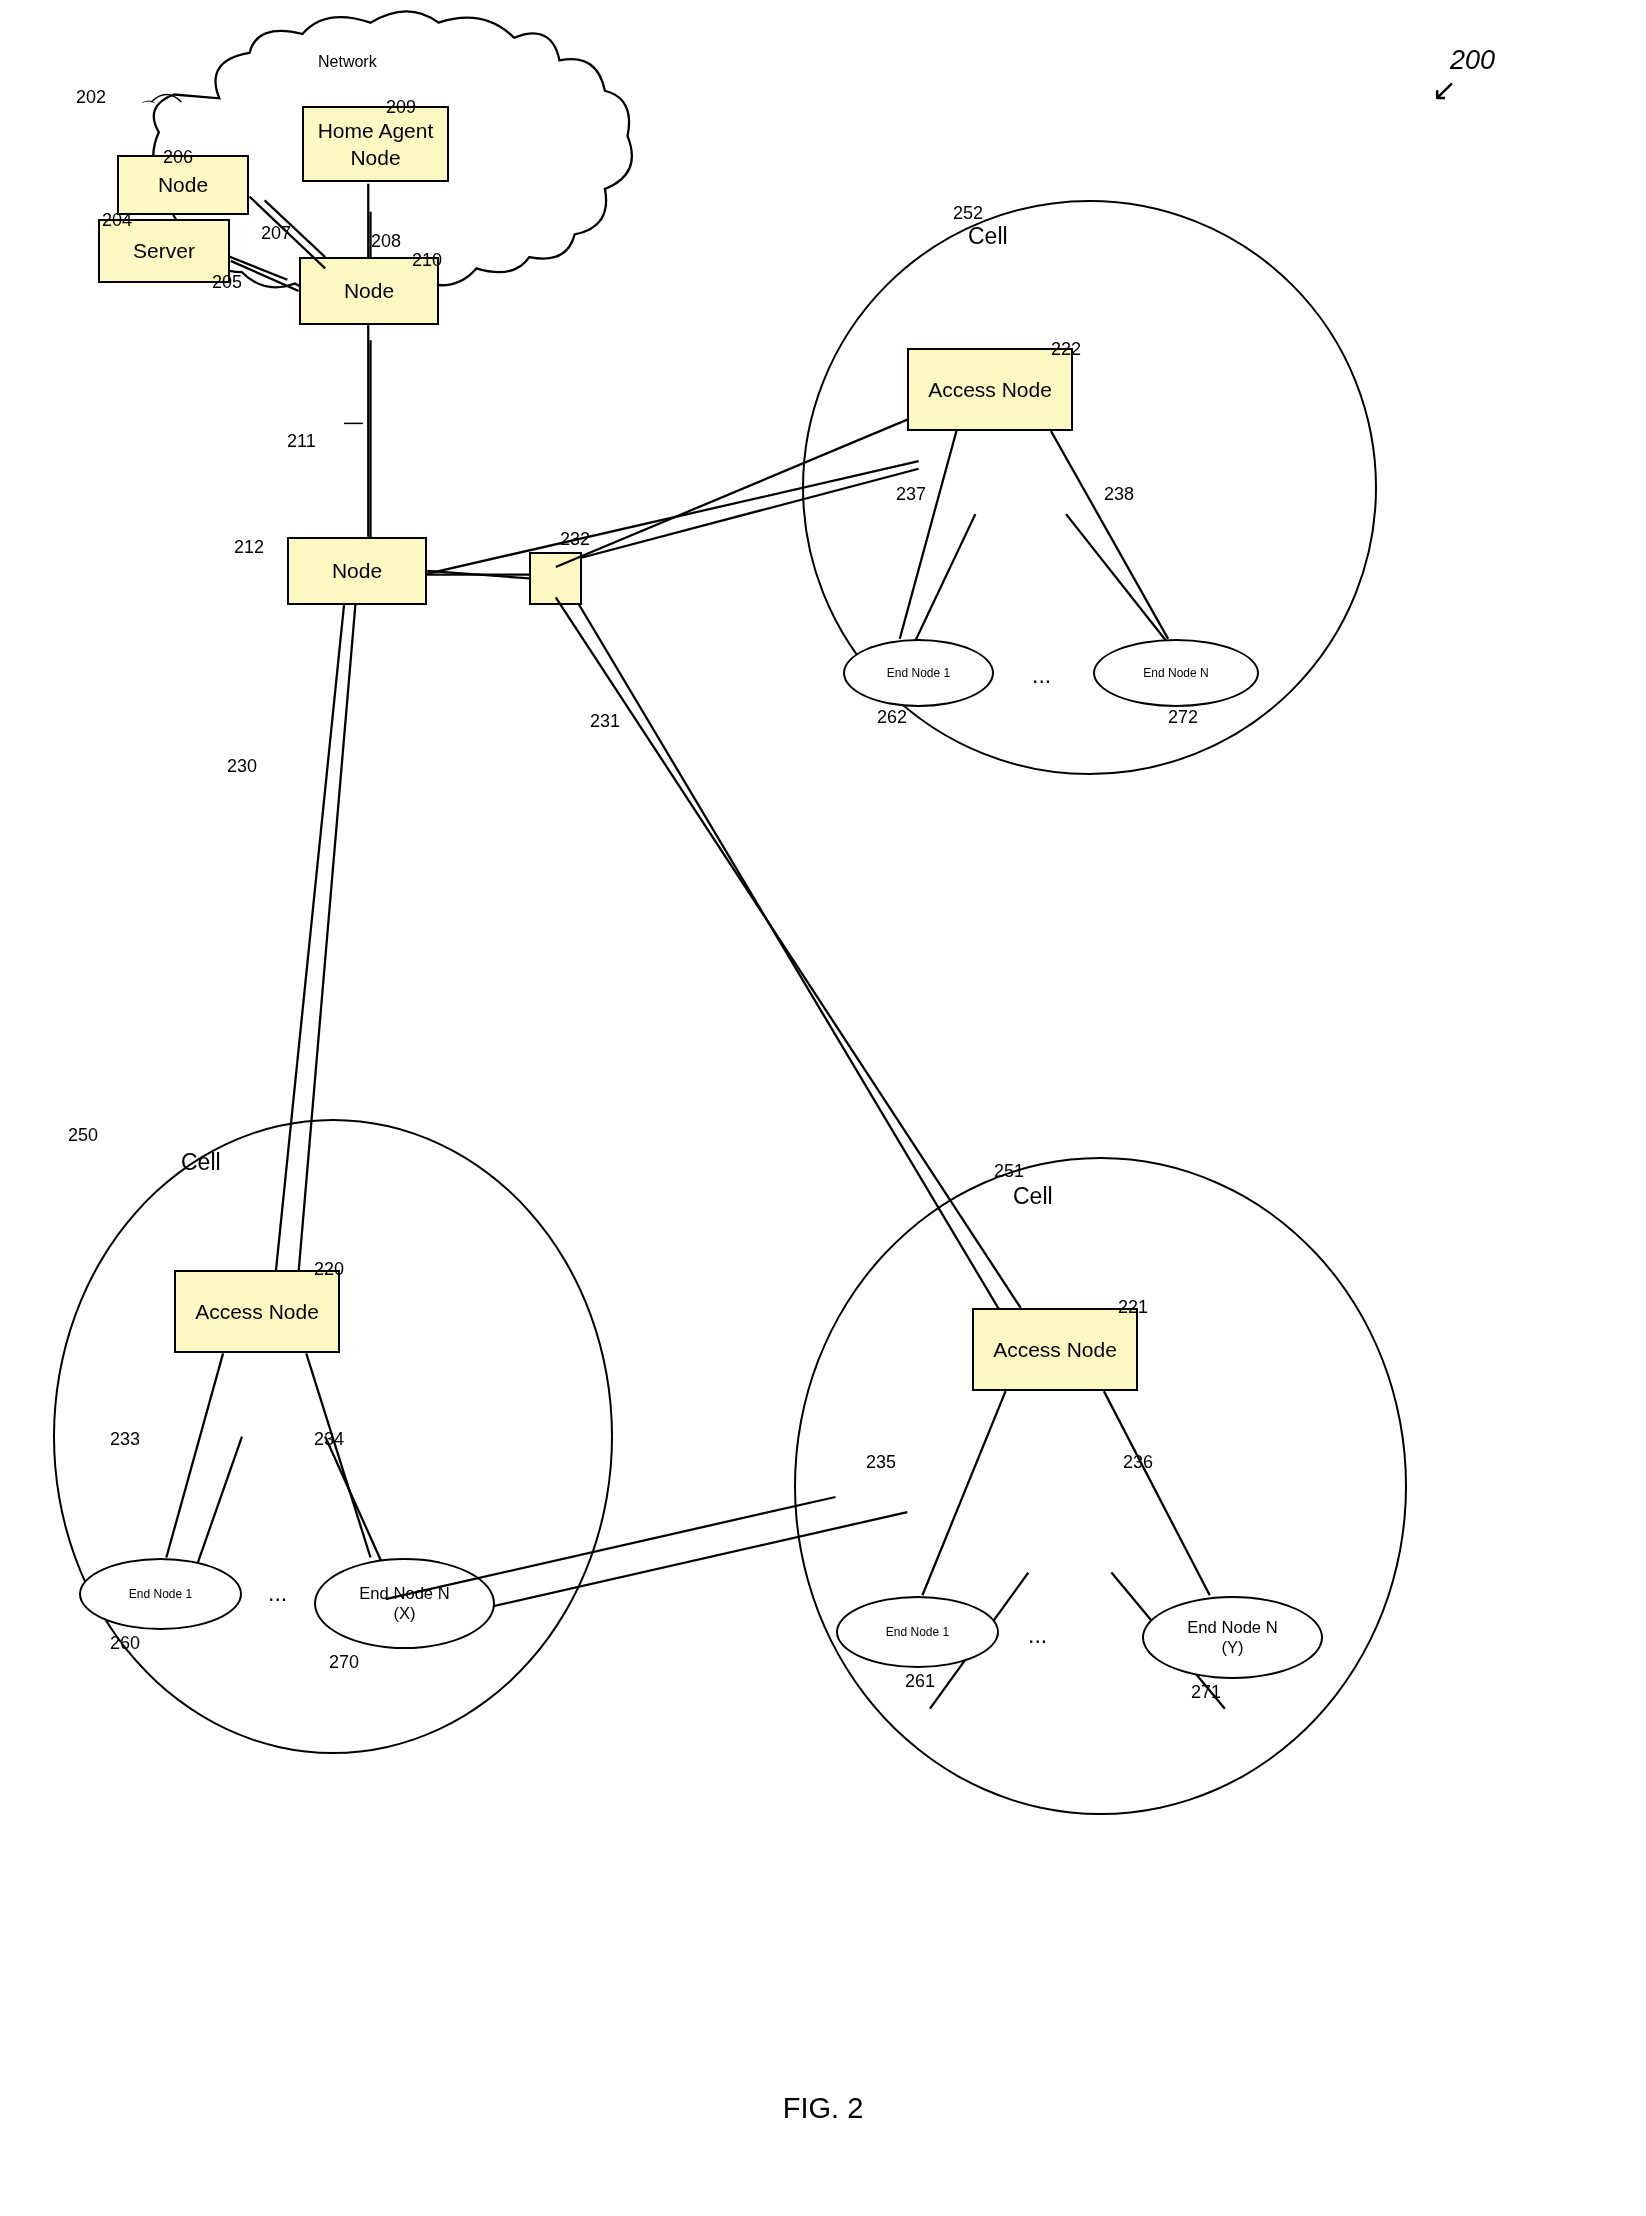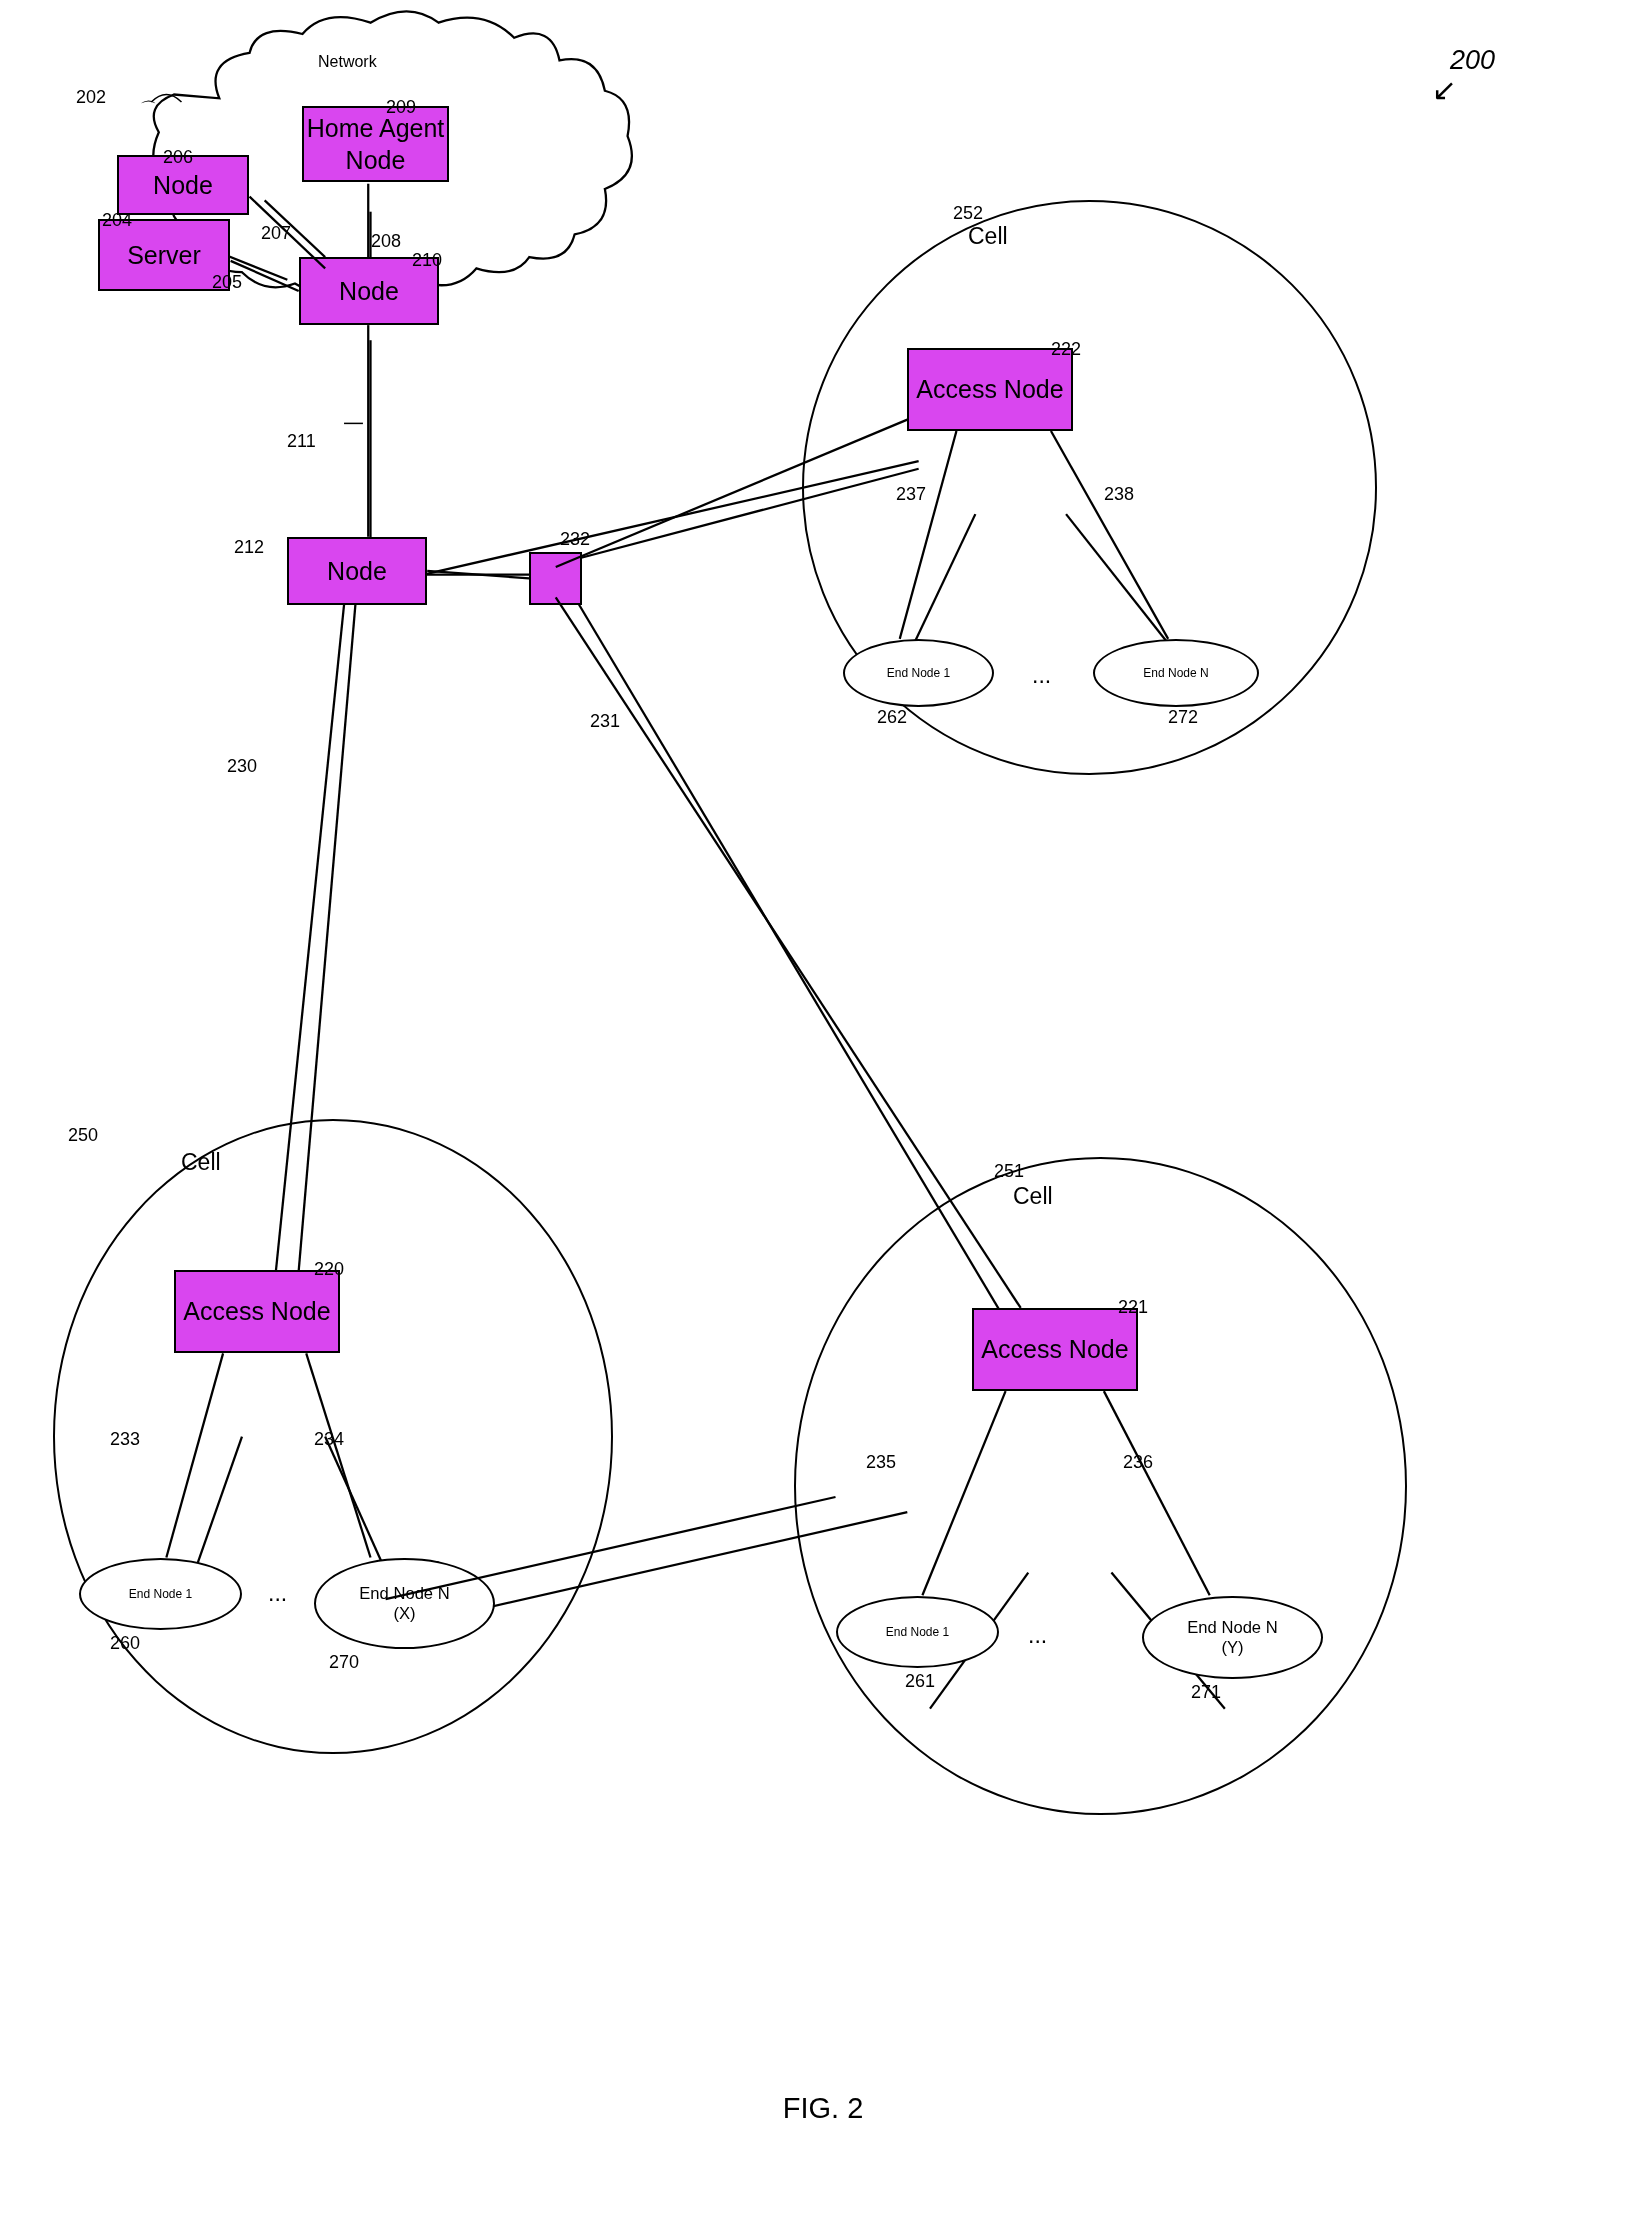--- a/index.html
+++ b/index.html
@@ -22,26 +22,26 @@
       top: 0;
       left: 0;
       width: 100%;
       height: 100%;
       pointer-events: none;
     }
     
     .box-node {
       position: absolute;
       border: 2.3px solid #000;
-      background: #d946ef;
+      background: #fef9c3;
       display: flex;
       align-items: center;
       justify-content: center;
       text-align: center;
-      font-size: 25px;
+      font-size: 21px;
       font-weight: normal;
     }
     .oval-node {
       position: absolute;
       border: 2.3px solid #000;
       background: #fff;
       border-radius: 50%;
       display: flex;
       align-items: center;
       justify-content: center;
@@ -138,21 +138,21 @@
   <div class="label" style="top:53px; left:318px; font-size:16px;">Network</div>
 
   <div class="ref-num" style="top:87px; left:76px;">202</div>
   <div style="position:absolute; top:98px; left:140px; font-size:16.6px;">⌒</div>
 
   <div class="box-node" style="left:117px; top:155px; width:132px; height:60px;">
     <span>Node</span>
   </div>
   <div class="ref-num" style="top:147px; left:163px;">206</div>
 
-  <div class="box-node" style="left:98px; top:219px; width:132px; height:72px;">
+  <div class="box-node" style="left:98px; top:219px; width:132px; height:64px;">
     <span>Server</span>
   </div>
   <div class="ref-num" style="top:210px; left:102px;">204</div>
 
   <div class="box-node" style="left:302px; top:106px; width:147px; height:76px; line-height:1.3;">
     <span style="white-space:pre-line;">Home Agent
 Node</span>
   </div>
   <div class="ref-num" style="top:97px; left:386px;">209</div>
 

